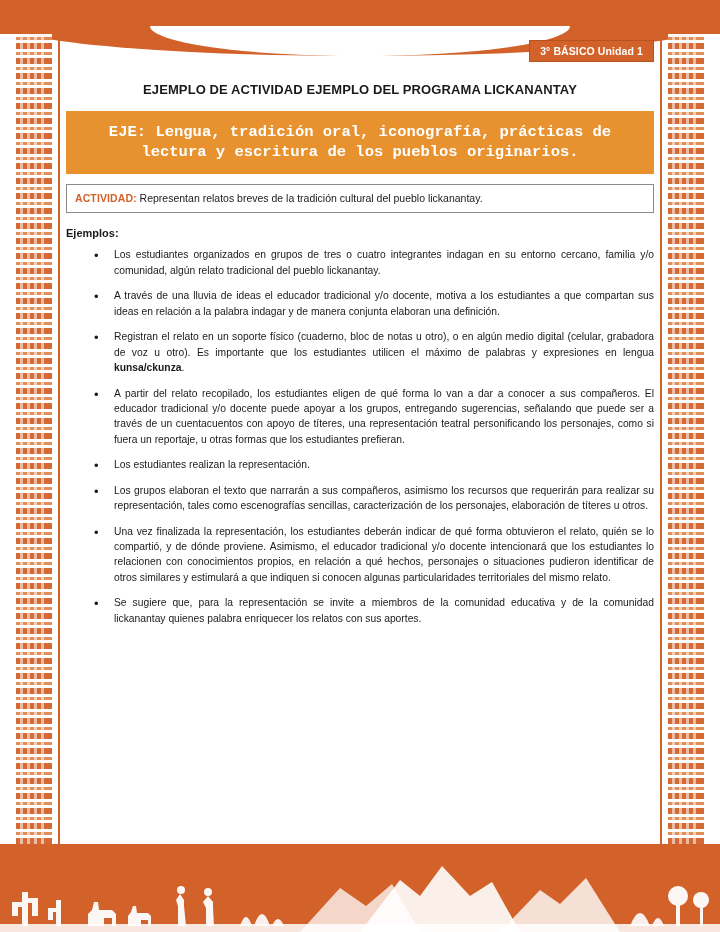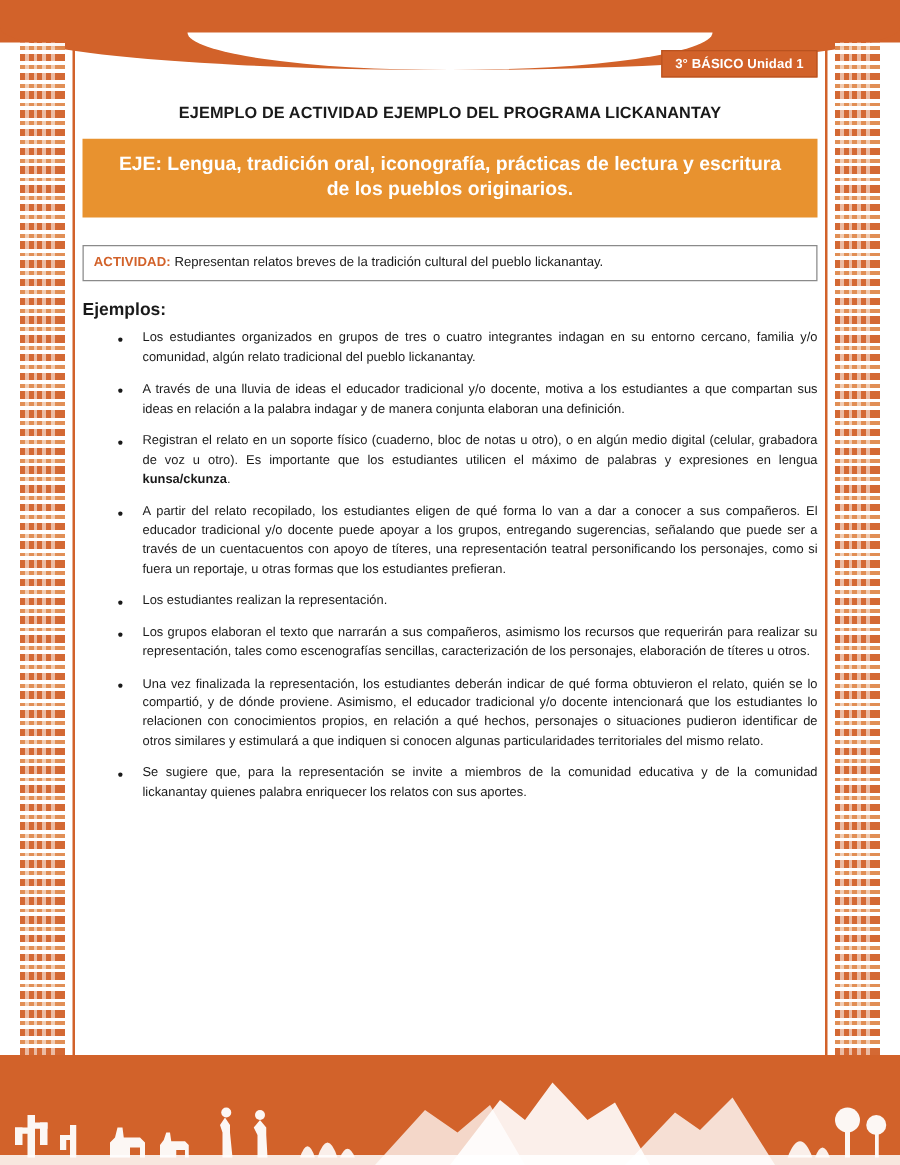--- a/index.html
+++ b/index.html
@@ -133,44 +133,44 @@
     color: #1a1a1a;
     letter-spacing: 0.1px;
   }
 
   .eje-box {
     margin-top: 14px;
     background: #e8922f;
     color: #ffffff;
     text-align: center;
     padding: 11px 26px 12px 26px;
-    font-family: Liberation Sans, sans-serif;
+    font-family: Liberation Mono, monospace;
     font-size: 15.5px;
     font-weight: bold;
     line-height: 1.3;
   }
   .eje-box .eje-label { }
 
   .actividad-box {
-    margin-top: 22px;
+    margin-top: 10px;
     border: 1px solid #8a8a8a;
     padding: 6px 8px 7px 8px;
     font-size: 10.5px;
     line-height: 1.35;
     color: #1a1a1a;
   }
   .actividad-label {
     color: #d2622a;
     font-weight: bold;
     letter-spacing: 0.1px;
   }
 
   .ejemplos-title {
     margin-top: 14px;
-    font-size: 14px;
+    font-size: 11px;
     font-weight: bold;
     color: #1a1a1a;
   }
 
   ul.examples {
     margin: 8px 0 0 0;
     padding: 0 0 0 34px;
     list-style: none;
   }
   ul.examples li {

